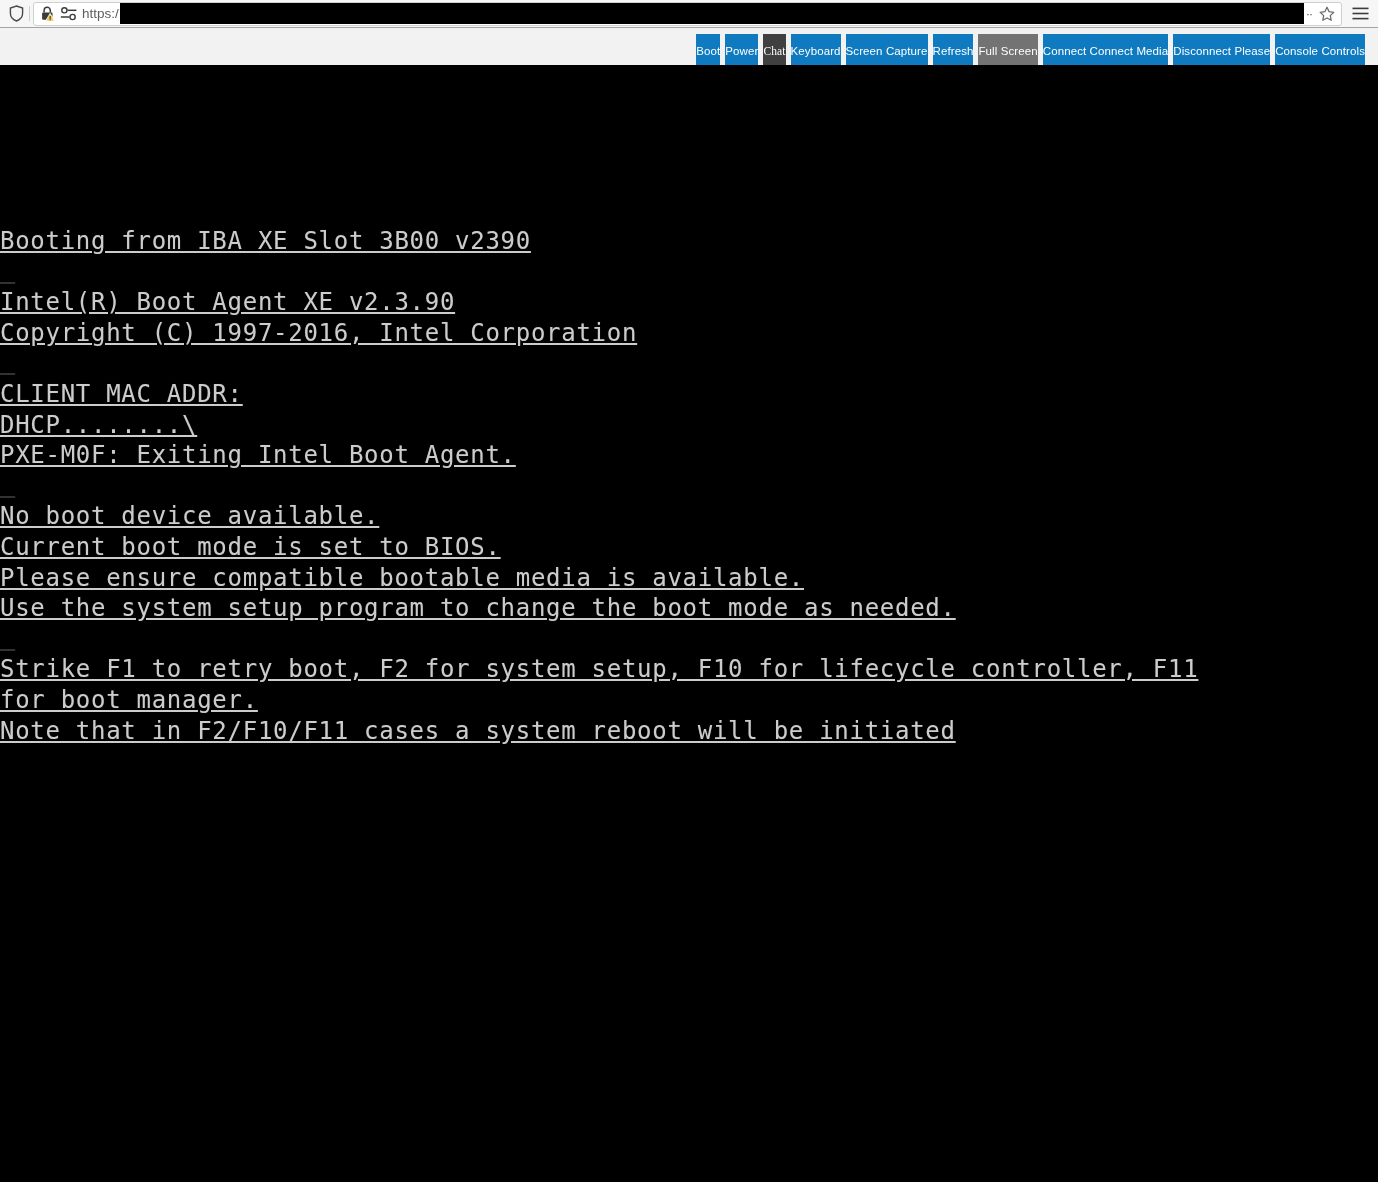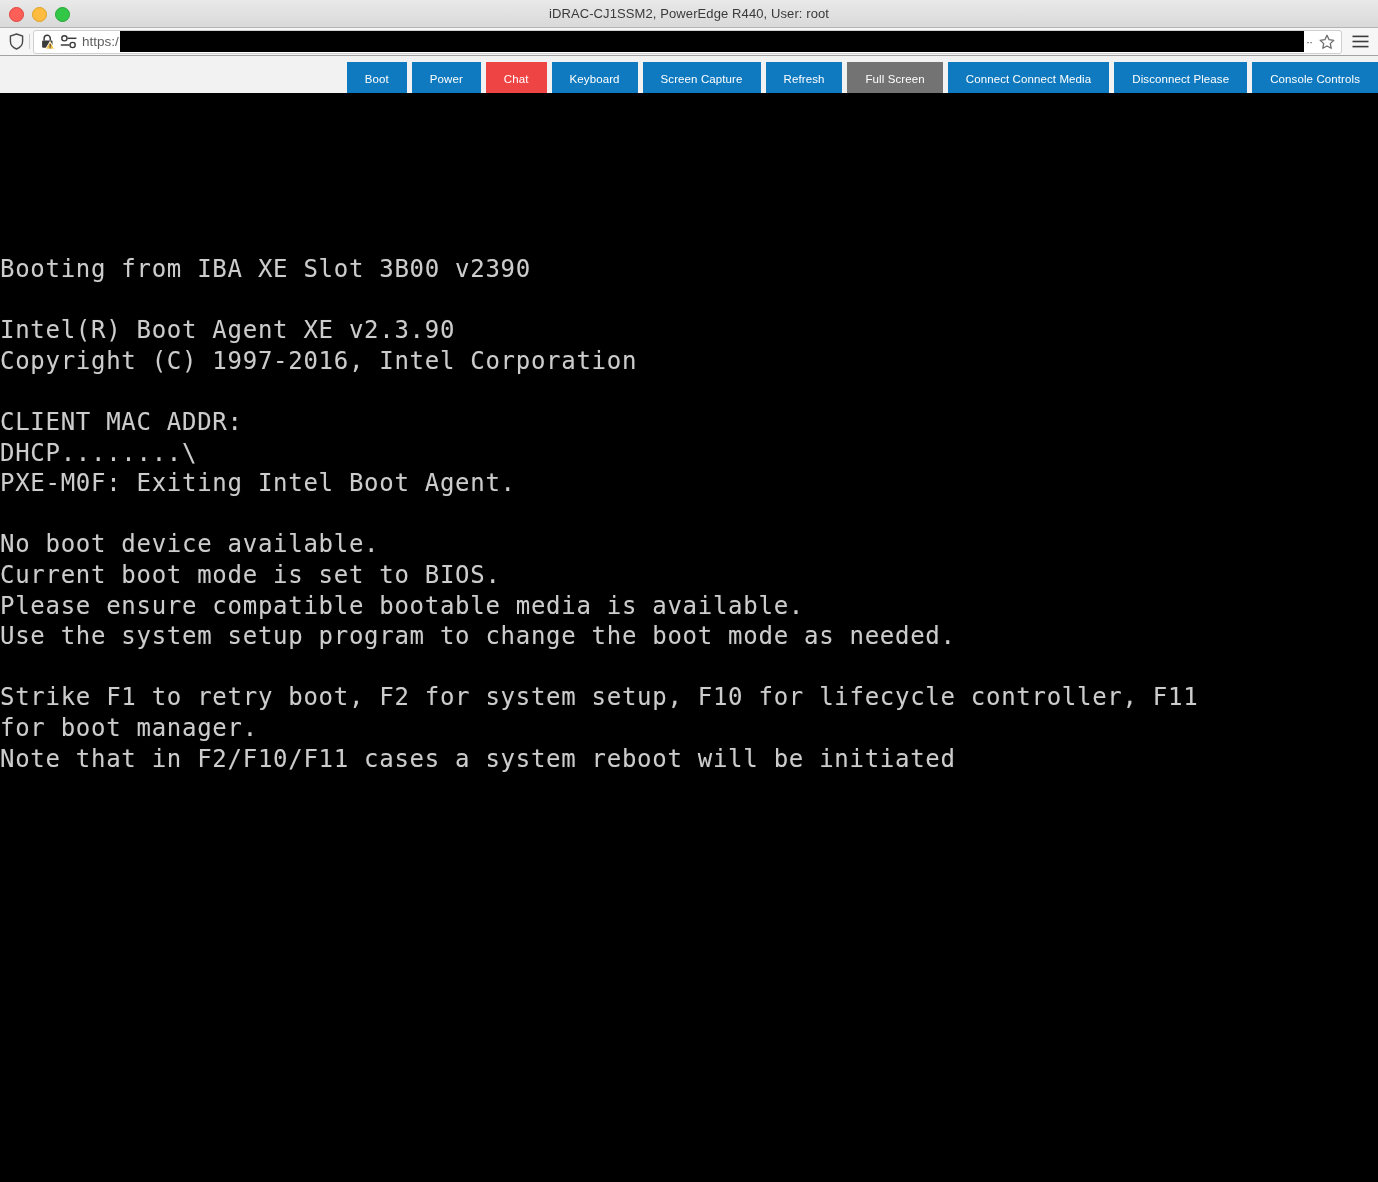--- a/index.html
+++ b/index.html
@@ -162,29 +162,29 @@
   }
   .tb-btn {
     background: #0f7ac0;
     color: #ffffff;
     font-size: 11.5px;
     line-height: 1;
     height: 35px;
     display: flex;
     align-items: center;
     justify-content: center;
-    padding: 0 18px;
+    padding: 0 0;
     margin-right: 5px;
     white-space: nowrap;
     border: none;
     cursor: pointer;
     font-family: "Liberation Sans", sans-serif;
     letter-spacing: 0.1px;
   }
-  .tb-btn:last-child { margin-right: 0; }
+  .tb-btn:last-child { margin-right: 13px; }
 
   
   #console {
     flex: 1 1 auto;
     background: #000000;
     color: #c9c9c9;
     font-family: "DejaVu Sans Mono", "Liberation Mono", monospace;
     font-size: 24px;
     line-height: 30.6px;
     letter-spacing: 0.72px;
@@ -197,36 +197,29 @@
     left: 0;
     top: 161px;
     width: 100%;
     white-space: pre;
   }
   .cline {
     height: 30.6px;
     white-space: pre;
     color: #cccccc;
     text-shadow: 0 0 1px rgba(200,200,200,0.25);
+    text-decoration: underline;
   }
   .cline.blank { color: transparent; }
 </style>
 </head>
 <body>
 
 <div id="window">
 
-  <div id="titlebar">
-    <div id="traffic-lights">
-      <span class="light close"></span>
-      <span class="light min"></span>
-      <span class="light max"></span>
-    </div>
-    <div id="window-title">iDRAC-CJ1SSM2, PowerEdge R440, User: root</div>
-  </div>
 
   <div id="urlbar-row">
 
     <span id="shield-icon">
       <svg width="15" height="17" viewBox="0 0 15 17" aria-hidden="true">
         <path d="M7.5 1 L13.6 3.1 V8.3 C13.6 12 10.9 14.8 7.5 16 C4.1 14.8 1.4 12 1.4 8.3 V3.1 Z" fill="none" stroke="#4a4a4a" stroke-width="1.4"></path>
       </svg>
     </span>
 
     <span id="urlbar-sep"></span>
@@ -268,21 +261,21 @@
         <rect x="0.5" y="0.6" width="16" height="1.6" fill="#3b3b3b"></rect>
         <rect x="0.5" y="5.7" width="16" height="1.6" fill="#3b3b3b"></rect>
         <rect x="0.5" y="10.8" width="16" height="1.6" fill="#3b3b3b"></rect>
       </svg>
     </span>
   </div>
 
   <div id="idrac-toolbar">
       <button class="tb-btn" style="background: rgb(15, 122, 192);">Boot</button>
       <button class="tb-btn" style="background: rgb(15, 122, 192);">Power</button>
-      <button class="tb-btn" style="background: #ef4444;">Chat</button>
+      <button class="tb-btn" style="background: #404040; font-family: Liberation Serif, serif;">Chat</button>
       <button class="tb-btn" style="background: rgb(15, 122, 192); text-align: right;">Keyboard</button>
       <button class="tb-btn" style="background: rgb(15, 122, 192);">Screen Capture</button>
       <button class="tb-btn" style="background: rgb(15, 122, 192);">Refresh</button>
       <button class="tb-btn" style="background: #737373; text-align: right;">Full Screen</button>
       <button class="tb-btn" style="background: rgb(15, 122, 192);">Connect Connect Media</button>
       <button class="tb-btn" style="background: rgb(15, 122, 192);">Disconnect Please</button>
       <button class="tb-btn" style="background: rgb(15, 122, 192);">Console Controls</button>
     </div>
 
   <div id="console" style="background: rgb(0, 0, 0);">

